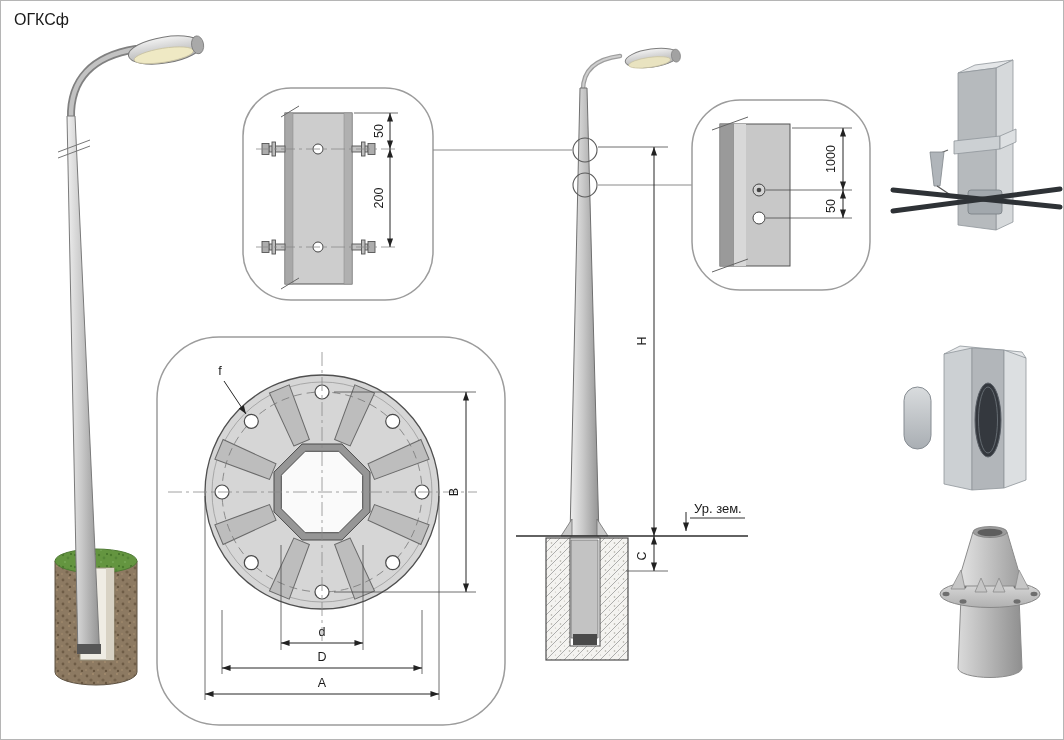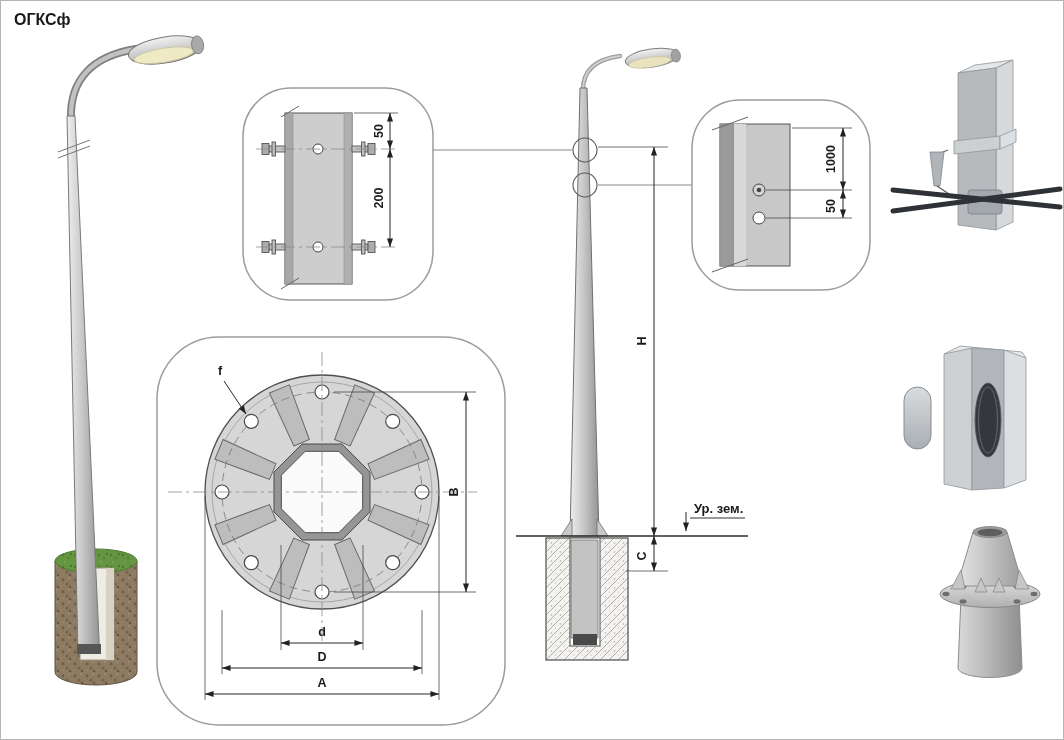--- a/index.html
+++ b/index.html
@@ -1,16 +1,16 @@
 <!DOCTYPE html>
 <html><head>
 <meta charset="utf-8">
 <style>
   html,body{margin:0;padding:0;background:#fff;}
-  .page{position:relative;width:1064px;height:740px;background:#ffffff;overflow:hidden;font-weight:bold;}
+  .page{position:relative;width:1064px;height:740px;background:#ffffff;overflow:hidden;}
   svg{display:block;}
   svg text{font-family:"Liberation Sans","DejaVu Sans",sans-serif;fill:#1a1a1a;}
   .title{font-size:16px;}
   .dim{font-size:12.5px;}
   .lbl{font-size:13px;}
   .ext{stroke:#4a4a4a;stroke-width:0.8;fill:none;}
   .dimln{stroke:#262626;stroke-width:1;fill:none;}
   .cl{stroke:#8a8a8a;stroke-width:0.8;stroke-dasharray:14 4 3 4;fill:none;}
   .callout{fill:#ffffff;stroke:#9c9c9c;stroke-width:1.5;}
   .conn{stroke:#8a8a8a;stroke-width:1;fill:none;}

